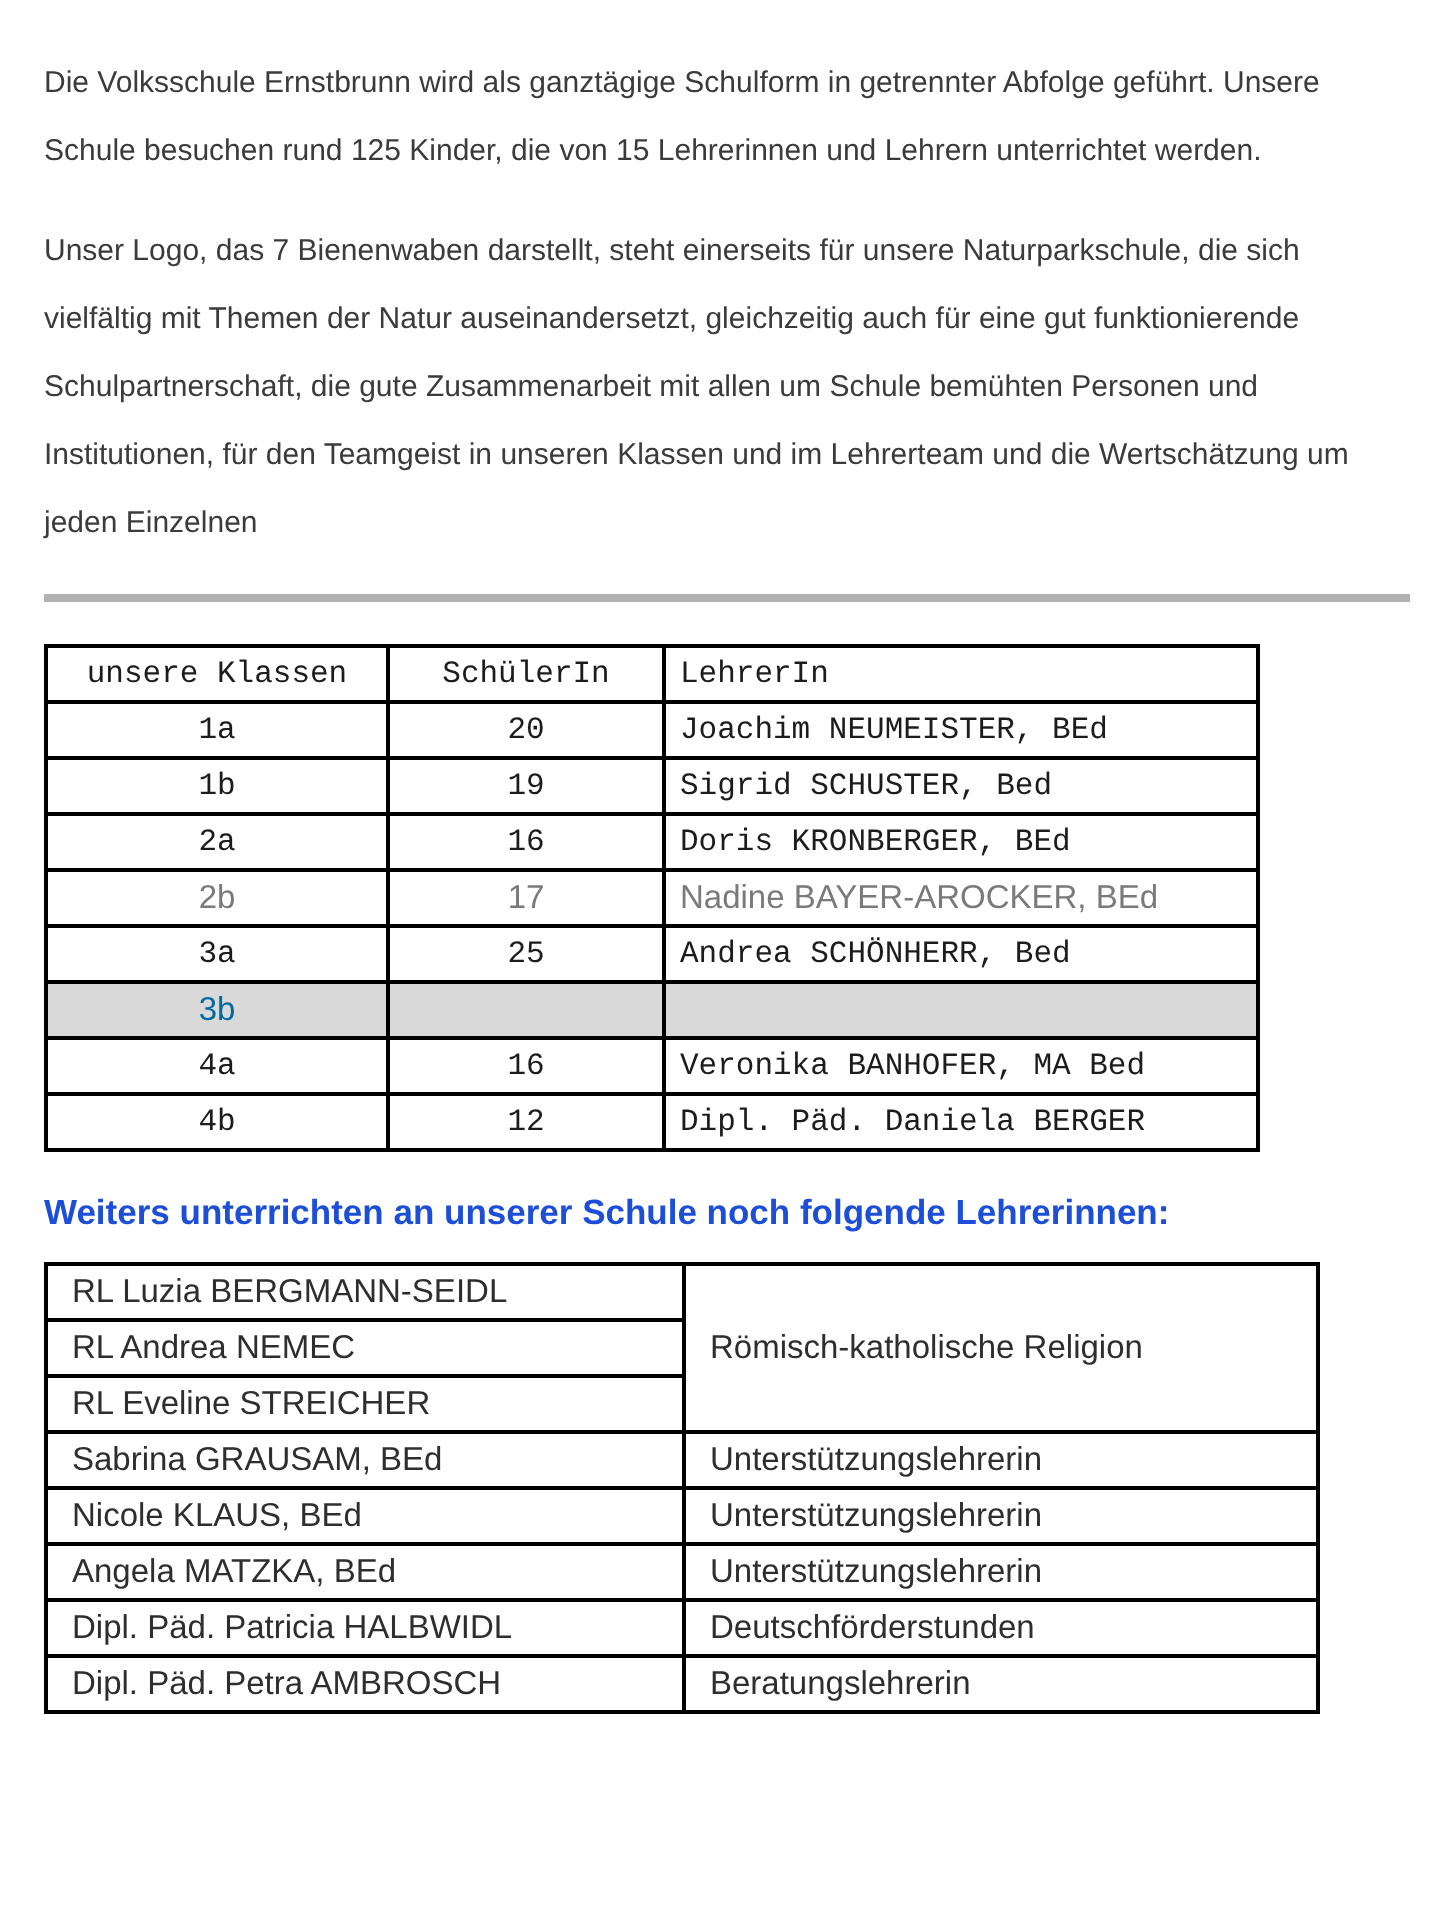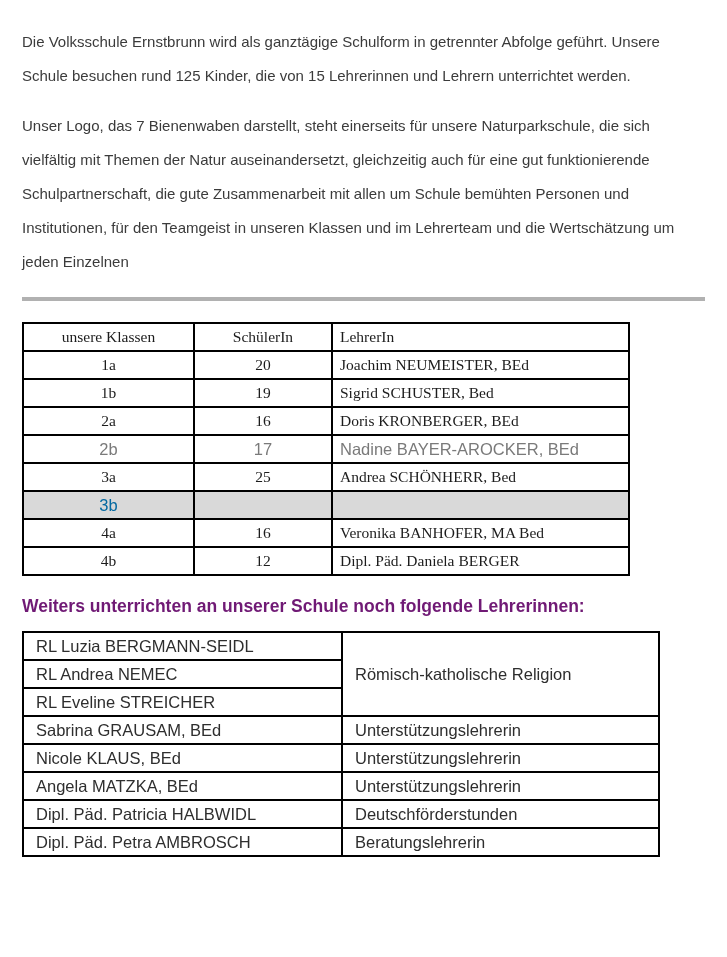--- a/index.html
+++ b/index.html
@@ -30,21 +30,21 @@
     margin: 18px 0 21px 0;
   }
 
   
   table { border-collapse: collapse; }
   .classes-table { table-layout: fixed; width: 606px; }
   .classes-table th, .classes-table td {
     border: 2px solid #000000;
     height: 28px;
     vertical-align: middle;
-    font-family: Liberation Serif, serif;
+    font-family: Liberation Mono, monospace;
     font-size: 15.5px;
     color: #1c1c1c;
     overflow: hidden;
     white-space: nowrap;
   }
   .classes-table th { font-weight: normal; }
   .col-klasse  { width: 171px; text-align: center; }
   .col-schueler{ width: 138px; text-align: center; }
   .col-lehrer  { width: 297px; text-align: left; padding-left: 7px; }
   .cell-arial  { font-family: "Liberation Sans", sans-serif; font-size: 16px; }
@@ -57,21 +57,21 @@
   .row-disabled td {
     color: #0369a1;
     font-family: "Liberation Sans", sans-serif;
     font-size: 16.5px;
   }
 
   
   .section-heading {
     font-size: 17.5px;
     font-weight: 700;
-    color: #701a75;
+    color: #1d4ed8;
     line-height: 31px;
     margin: 15px 0 9px 0;
     max-width: 575px;
   }
 
   
   .teachers-table { table-layout: fixed; width: 636px; }
   .teachers-table td {
     border: 2px solid #000000;
     height: 28px;

